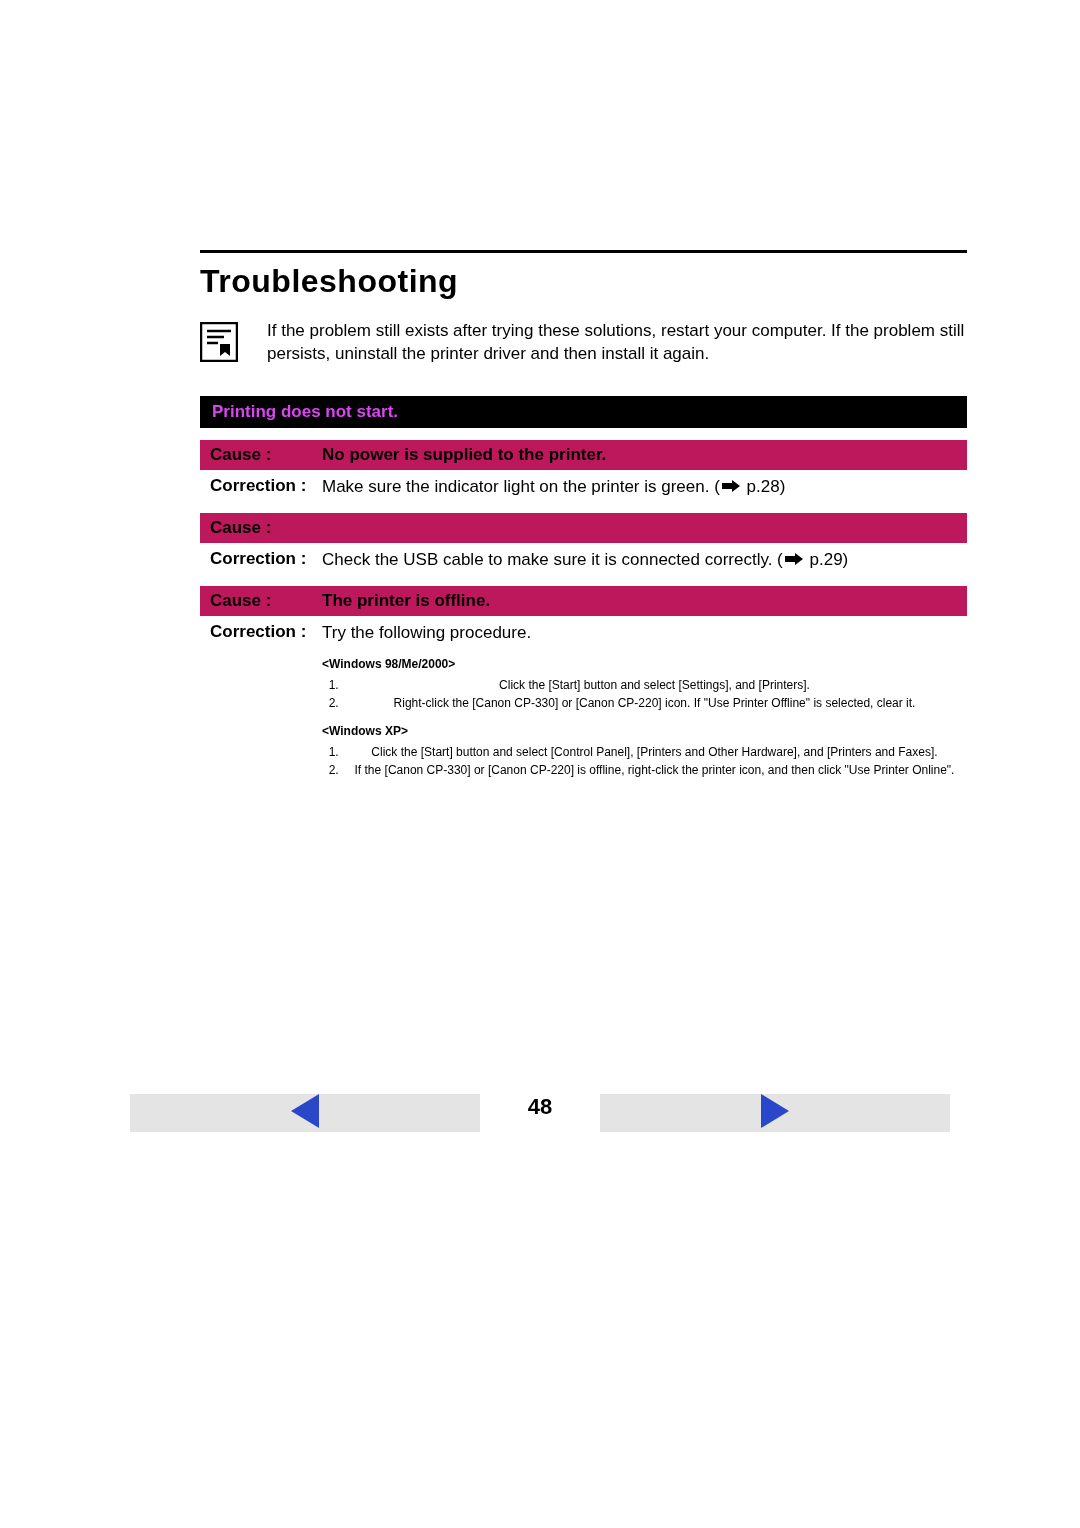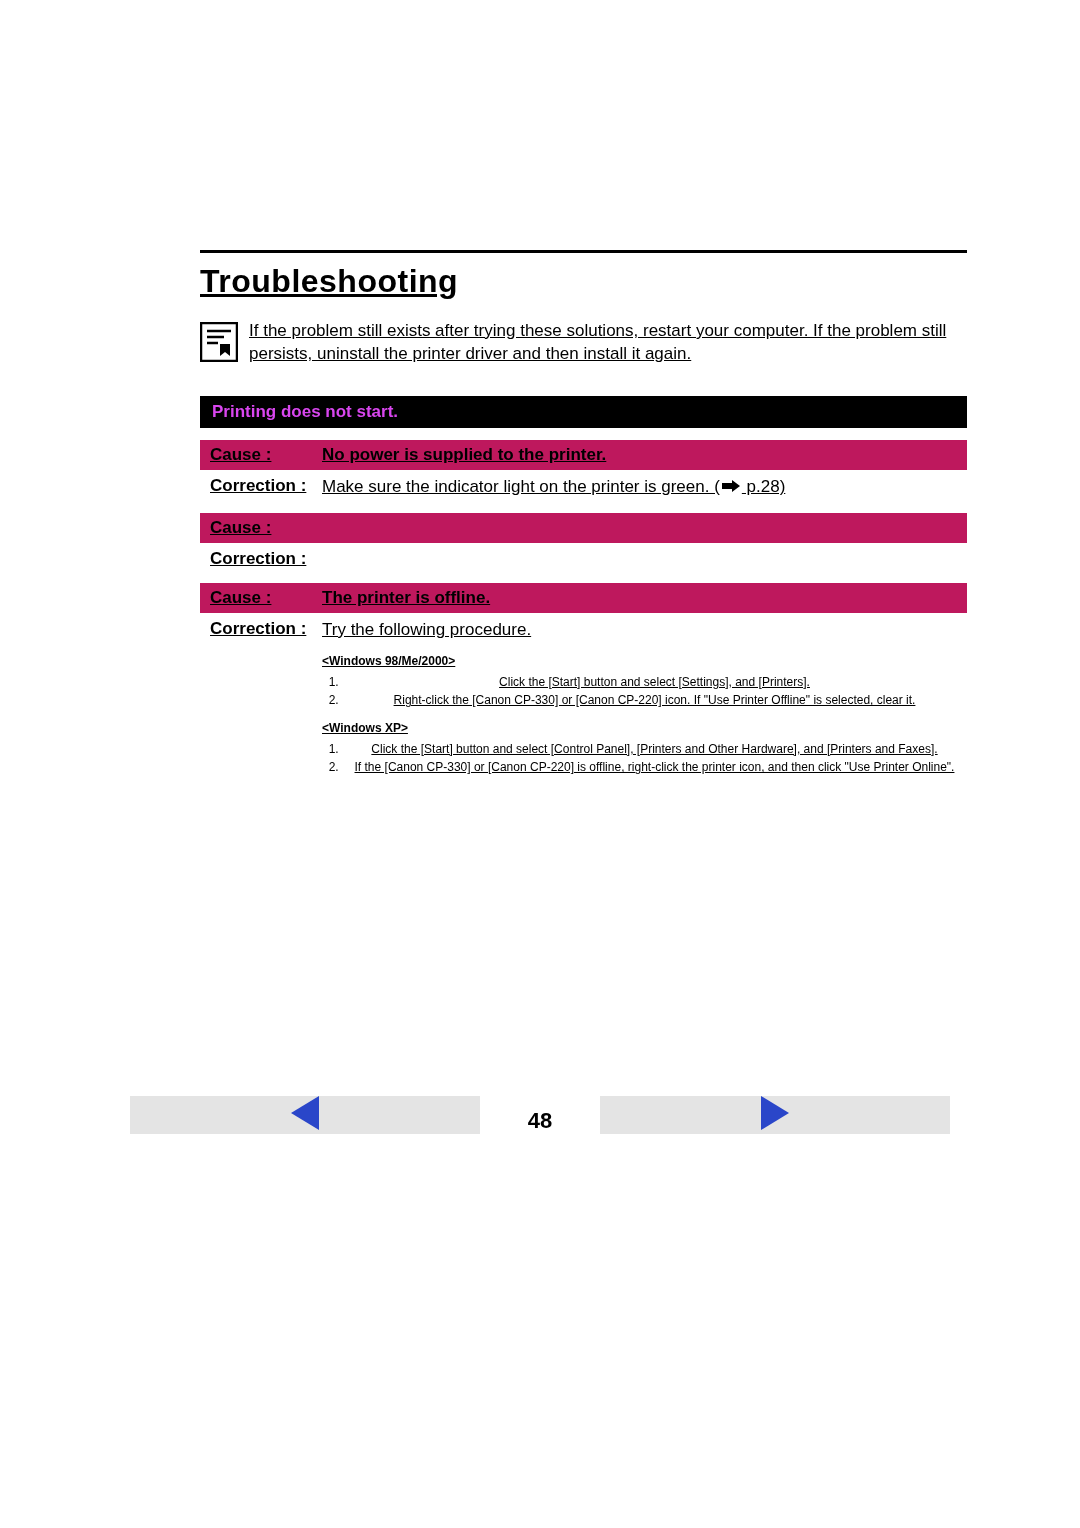--- a/index.html
+++ b/index.html
@@ -6,41 +6,40 @@
     margin: 0;
     padding: 0;
     background: #fff;
     font-family: Arial, Helvetica, sans-serif;
     width: 1080px;
     height: 1528px;
     position: relative;
   }
   .page {
     padding: 250px 113px 0 200px;
-    text-decoration: underline;
   }
   .rule {
     border-top: 3px solid #000;
     margin-bottom: 10px;
   }
   .title {
     font-size: 32px;
     font-weight: 900;
     margin: 0 0 20px 0;
     font-family: Arial Black, Arial, sans-serif;
     letter-spacing: 0.5px;
   }
   .intro {
     font-size: 18px;
     margin-bottom: 16px;
   }
   .note-row {
     display: flex;
     align-items: flex-start;
-    gap: 11px;
+    gap: 29px;
     margin-bottom: 30px;
   }
   .note-icon {
     flex: 0 0 auto;
     width: 38px;
     height: 40px;
     margin-top: 2px;
   }
   .note-text {
     font-size: 17px;
@@ -99,24 +98,24 @@
     line-height: 1.38;
     text-align: center;
   }
   .ol li {
     margin-bottom: 2px;
   }
   .footer {
     position: absolute;
     left: 130px;
     right: 130px;
-    bottom: 394px;
+    bottom: 380px;
     height: 54px;
     display: flex;
-    align-items: flex-end;
+    align-items: flex-start;
   }
   .footer-box {
     flex: 1;
     background: #e4e4e4;
     display: flex;
     align-items: center;
     justify-content: center;
   }
   .footer-mid {
     background: #fff;
@@ -164,20 +163,25 @@
             <path d="M0 3 L10 3 L10 0 L18 6 L10 12 L10 9 L0 9 Z" fill="#000"></path>
           </svg></span><span> p.28)</span>
     </span>
   </div>
 
   <div class="cause-row">
     <span class="cause-label">Cause :</span>
   </div>
   <div class="corr-row">
     <span class="corr-label">Correction :</span>
+    <span class="corr-text">
+      <span>Check the USB cable to make sure it is connected correctly. (</span><span class="arrow"><svg width="18" height="12" viewBox="0 0 18 12">
+            <path d="M0 3 L10 3 L10 0 L18 6 L10 12 L10 9 L0 9 Z" fill="#000"></path>
+          </svg></span><span> p.29)</span>
+    </span>
   </div>
 
   <div class="cause-row">
     <span class="cause-label">Cause :</span>
     <span>The printer is offline.</span>
   </div>
   <div class="corr-row" style="padding-bottom:4px">
     <span class="corr-label">Correction :</span>
     <span class="corr-text">Try the following procedure.</span>
   </div>

